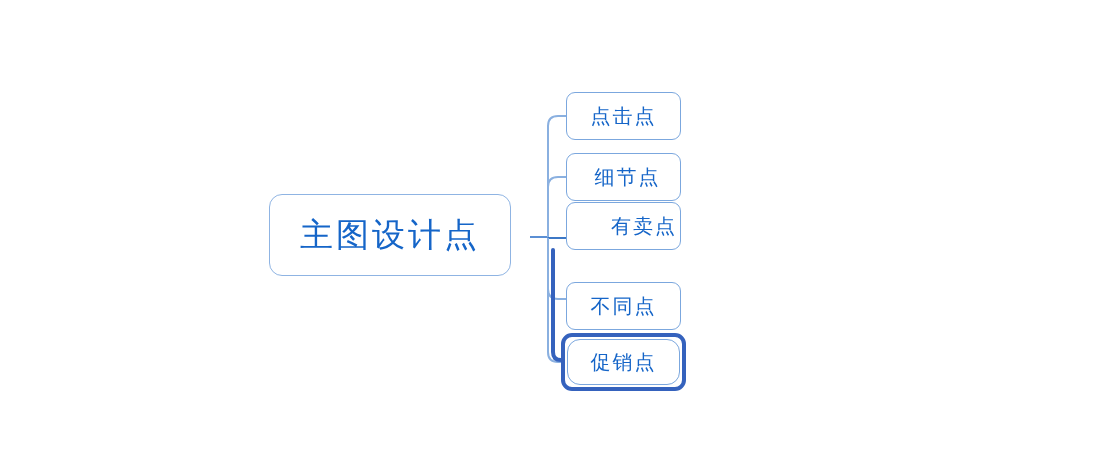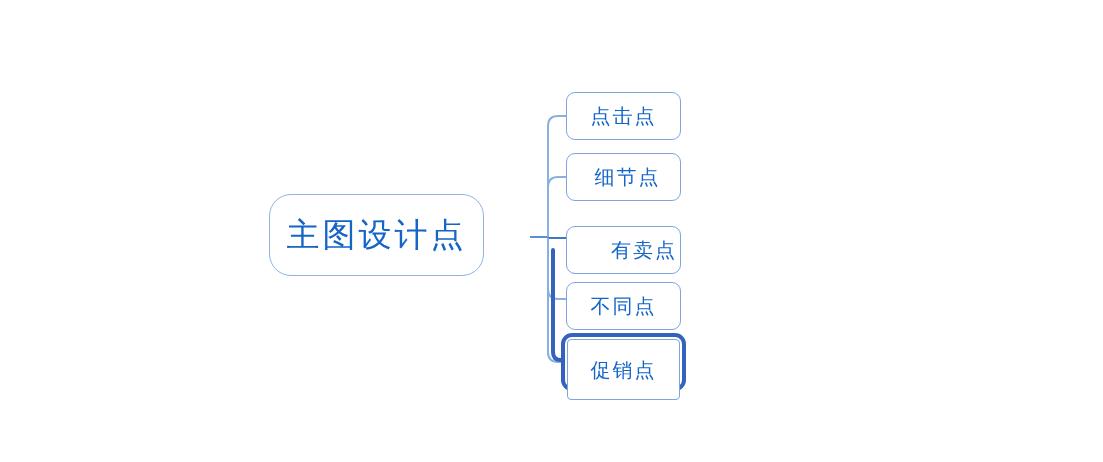--- a/index.html
+++ b/index.html
@@ -39,24 +39,24 @@
     display: flex;
     align-items: center;
     justify-content: center;
     white-space: nowrap;
   }
 
   
   #root-node {
     left: 269px;
     top: 194px;
-    width: 215px;
+    width: 242px;
     height: 82px;
     border: 1.4px solid #8fb4e3;
-    border-radius: 22px;
+    border-radius: 13px;
   }
   #root-node .node-label {
     font-size: 33px;
     color: #1565c8;
     letter-spacing: 3px;
     line-height: 1;
   }
 
   
   .child-node {
@@ -68,43 +68,43 @@
   }
   .child-node .node-label {
     font-size: 20px;
     color: #1565c8;
     letter-spacing: 2px;
     line-height: 1;
   }
 
   #child-node-0 { top:  92px; }
   #child-node-1 { top: 153px; padding-left: 8px; }
-  #child-node-2 { top: 226px; padding-left: 41px; }
+  #child-node-2 { top: 202px; padding-left: 41px; }
   #child-node-3 { top: 282px; }
   #child-node-4 { top: 338px; }
 
   
   #selection-ring {
     position: absolute;
     box-sizing: border-box;
     left: 561px;
     top: 333px;
     width: 125px;
     height: 58px;
     border: 4px solid #3562bd;
     border-radius: 11px;
     background: #ffffff;
   }
   #child-node-4 {
     left: 567px;
     top: 339px;
     width: 113px;
-    height: 61px;
+    height: 46px;
     border: 1.2px solid #7ba7de;
-    border-radius: 4px;
+    border-radius: 13px;
     font-family: Liberation Serif, serif;
   }
 </style>
 </head>
 <body>
 
 <div id="mindmap-canvas">
 
   <svg id="connector-layer" viewBox="0 0 1103 462" width="1103" height="462" xmlns="http://www.w3.org/2000/svg">
 

